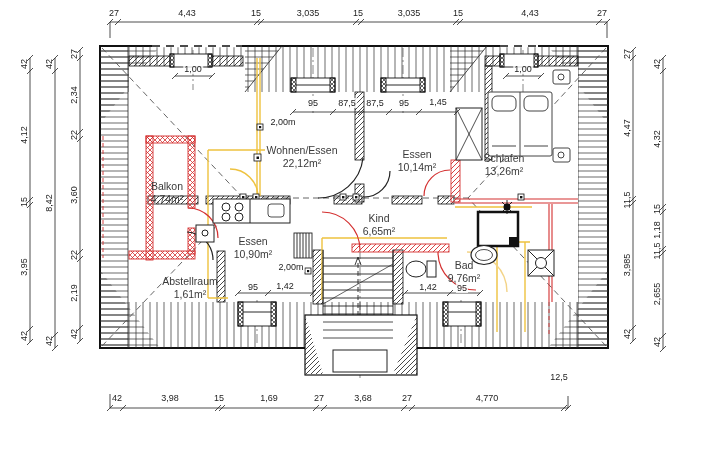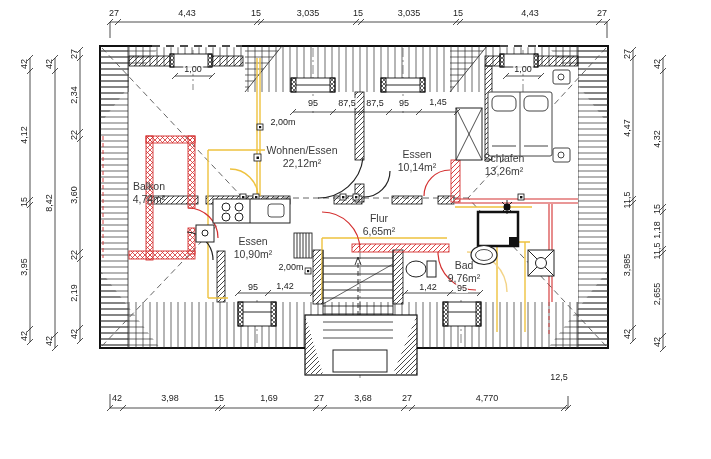--- a/index.html
+++ b/index.html
@@ -328,42 +328,46 @@
 <span class="dim" style="left:375px;top:103px">87,5</span>
 <span class="dim" style="left:404px;top:103px">95</span>
 <span class="dim" style="left:438px;top:102px">1,45</span>
 <span class="dim" style="left:523px;top:69px">1,00</span>
 <span class="dim" style="left:291px;top:267px">2,00m</span>
 <span class="dim" style="left:253px;top:287px">95</span>
 <span class="dim" style="left:285px;top:286px">1,42</span>
 <span class="dim" style="left:428px;top:287px">1,42</span>
 <span class="dim" style="left:462px;top:288px">95</span>
 
-<div class="room" style="left:149px;top:180px">
+<div class="room" style="left:167px;top:180px">
   <span>Balkon</span>
   <span>4,74m²</span>
 </div>
 <div class="room" style="left:302px;top:144px">
   <span>Wohnen/Essen</span>
   <span>22,12m²</span>
 </div>
 <div class="room" style="left:417px;top:148px">
   <span>Essen</span>
   <span>10,14m²</span>
 </div>
 <div class="room" style="left:504px;top:152px">
   <span>Schlafen</span>
   <span>13,26m²</span>
 </div>
 <div class="room" style="left:379px;top:212px">
-  <span>Flur</span>
+  <span>Kind</span>
   <span>6,65m²</span>
 </div>
 <div class="room" style="left:253px;top:235px">
   <span>Essen</span>
   <span>10,90m²</span>
 </div>
 <div class="room" style="left:464px;top:259px">
   <span>Bad</span>
   <span>9,76m²</span>
 </div>
+<div class="room" style="left:190px;top:275px">
+  <span>Abstellraum</span>
+  <span>1,61m²</span>
+</div>
 
 </div>
 
 </body></html>

